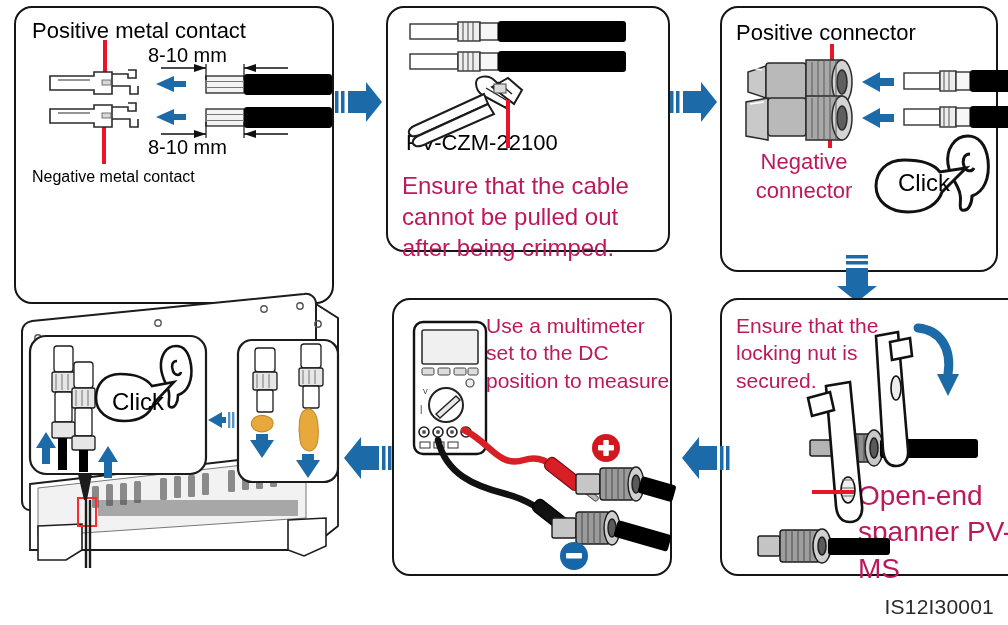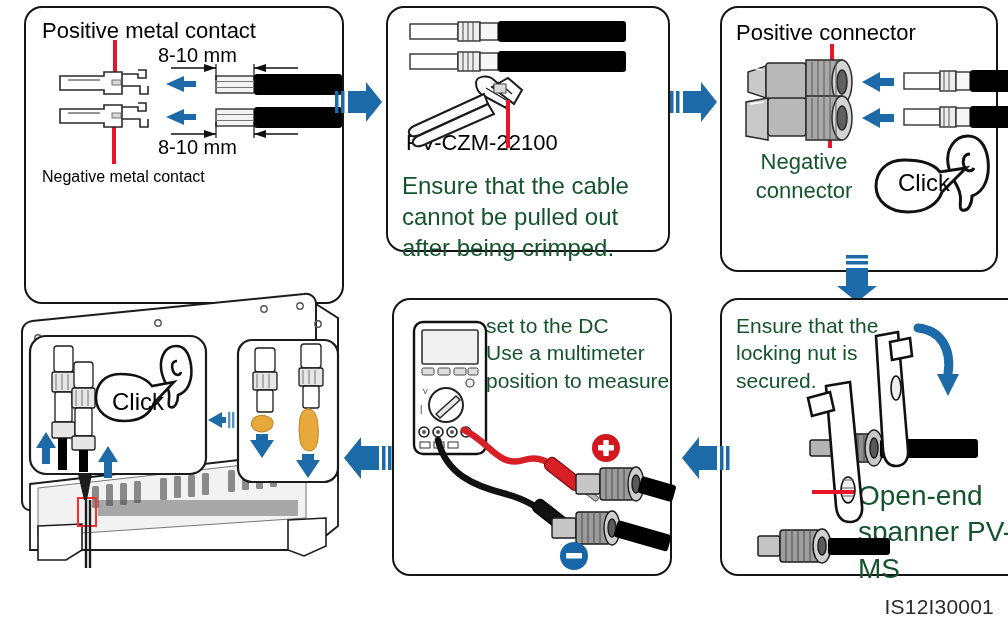--- a/index.html
+++ b/index.html
@@ -10,33 +10,33 @@
     position: relative;
     overflow: hidden;
   }
   .panel {
     position: absolute;
     border: 2.5px solid #151515;
     border-radius: 18px;
     background: #fff;
   }
   .label { position: absolute; color: #000; white-space: pre; }
-  .body-text { position: absolute; color: #14532d; line-height: 1.30; }
+  .body-text { position: absolute; color: #be185d; line-height: 1.30; }
   svg { display: block; overflow: visible; }
   .flow { position: absolute; }
   .doc-id {
     position: absolute; right: 14px; bottom: 6px;
     font-size: 21px; color: #2b2b2b; letter-spacing: .2px;
   }
   .art { position: absolute; }
 </style>
 </head>
 <body>
 
-<div class="panel" style="left:24px; top:6px; width:320px; height:298px;padding-left:10px;">
+<div class="panel" style="left:14px; top:6px; width:320px; height:298px;padding-left:10px;">
 
   <div class="label" style="left:16px; top:10px; font-size:22px;">Positive metal contact</div>
 
   <div class="label" style="left:132px; top:36px; font-size:20px;">8-10 mm</div>
 
   <div class="label" style="left:132px; top:128px; font-size:20px;">8-10 mm</div>
 
   <div class="label" style="left:16px; top:160px; font-size:16px;">Negative metal contact</div>
 
   <div class="art" style="left:0; top:0;">
@@ -330,22 +330,22 @@
       <path d="M37 14 l-18 0 0 -9 -17 21 17 21 0 -9 18 0 Z"></path>
       <rect x="40" y="14" width="3.5" height="24"></rect>
       <rect x="46" y="14" width="3.5" height="24"></rect>
     </g>
   </svg>
 </div>
 
 <div class="panel" style="left:392px; top:298px; width:280px; height:278px;">
 
   <div class="body-text" style="left:92px; top:12px; font-size:21px;">
+    <div>Use a multimeter</div>
     <div>set to the DC</div>
-    <div>Use a multimeter</div>
     <div>position to measure</div>
   </div>
 
   <div class="art" style="left:0; top:0;">
     <svg width="280" height="278">
 
       <rect x="20" y="22" width="72" height="132" rx="9" fill="#fff" stroke="#111" stroke-width="2.4"></rect>
       <rect x="28" y="30" width="56" height="34" rx="2" fill="#f0f0f0" stroke="#333" stroke-width="1.6"></rect>
       <rect x="28" y="68" width="12" height="7" rx="1.5" fill="#ddd" stroke="#444" stroke-width="1"></rect>
       <rect x="44" y="68" width="12" height="7" rx="1.5" fill="#ddd" stroke="#444" stroke-width="1"></rect>

